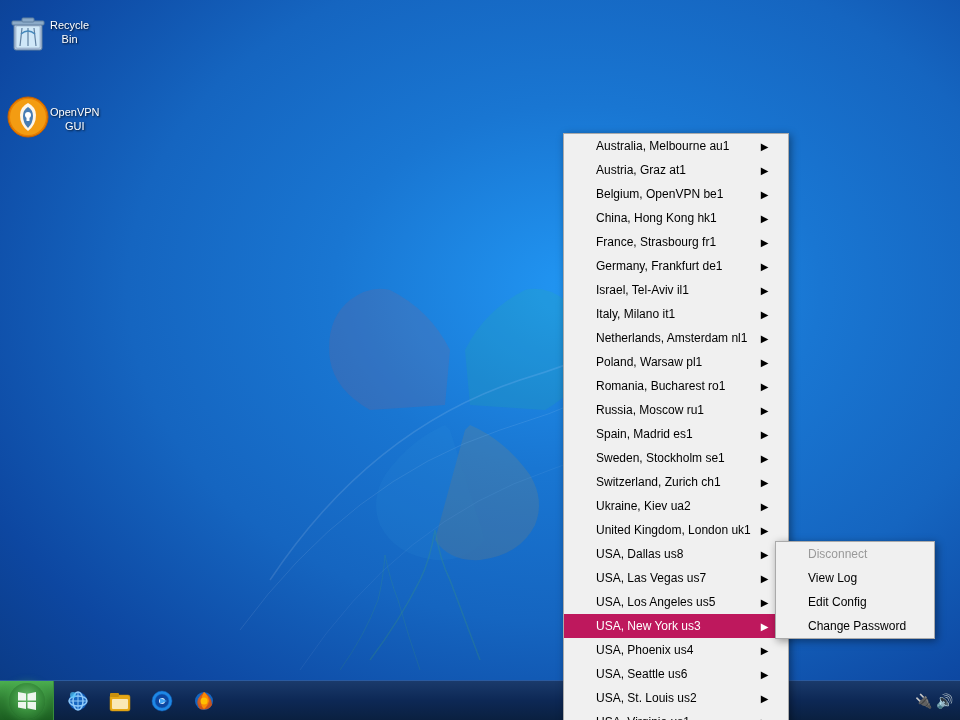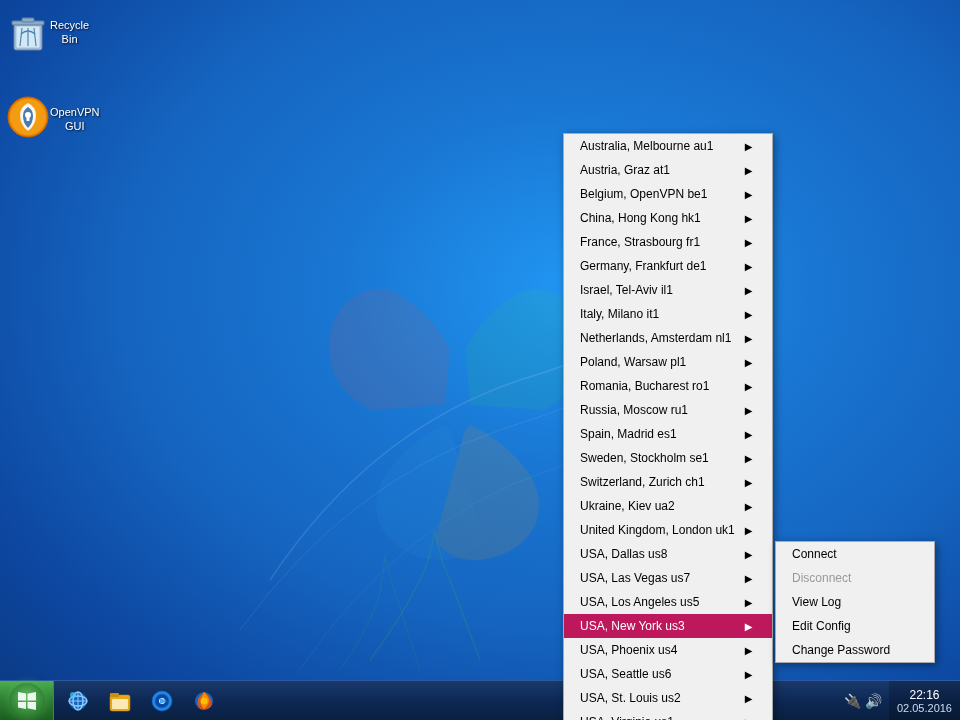--- a/index.html
+++ b/index.html
@@ -157,21 +157,21 @@
       position: absolute;
       background: #f0f0f0;
       border: 1px solid #aaa;
       box-shadow: 2px 2px 8px rgba(0,0,0,0.4);
       min-width: 200px;
       z-index: 200;
       font-size: 12px;
     }
 
     .menu-item {
-      padding: 5px 20px 5px 16px;
+      padding: 5px 20px 5px 32px;
       color: #000;
       cursor: pointer;
       display: flex;
       align-items: center;
       justify-content: space-between;
       white-space: nowrap;
       position: relative;
     }
 
     .menu-item.highlighted {
@@ -383,21 +383,20 @@
         <div class="menu-item">
           <span>USA, Virginia us1</span>
           <span class="arrow">▶</span>
         </div>
       </div>
 
   </div>
 
   <div class="context-menu submenu" style="left: 775px; top: 541px;">
     <div id="submenu-items">
-        <div class="menu-item">Connect</div>
         <div class="menu-item disabled">Disconnect</div>
         <div class="menu-item">View Log</div>
         <div class="menu-item">Edit Config</div>
         <div class="menu-item">Change Password</div>
       </div>
   </div>
 
   <div class="taskbar">
 
     <div class="taskbar-start">
@@ -450,20 +449,16 @@
           <circle cx="12" cy="12" r="3.5" fill="#ffcc02" opacity="0.8"></circle>
         </svg>
       </div>
     </div>
 
     <div class="taskbar-right">
       <div class="taskbar-sys-icons">
         <span class="sys-icon">🔌</span>
         <span class="sys-icon">🔊</span>
       </div>
-      <div class="taskbar-clock">
-        <span class="clock-time">22:16</span>
-        <span class="clock-date">02.05.2016</span>
-      </div>
     </div>
   </div>
 
 </div>
 
 </body></html>

